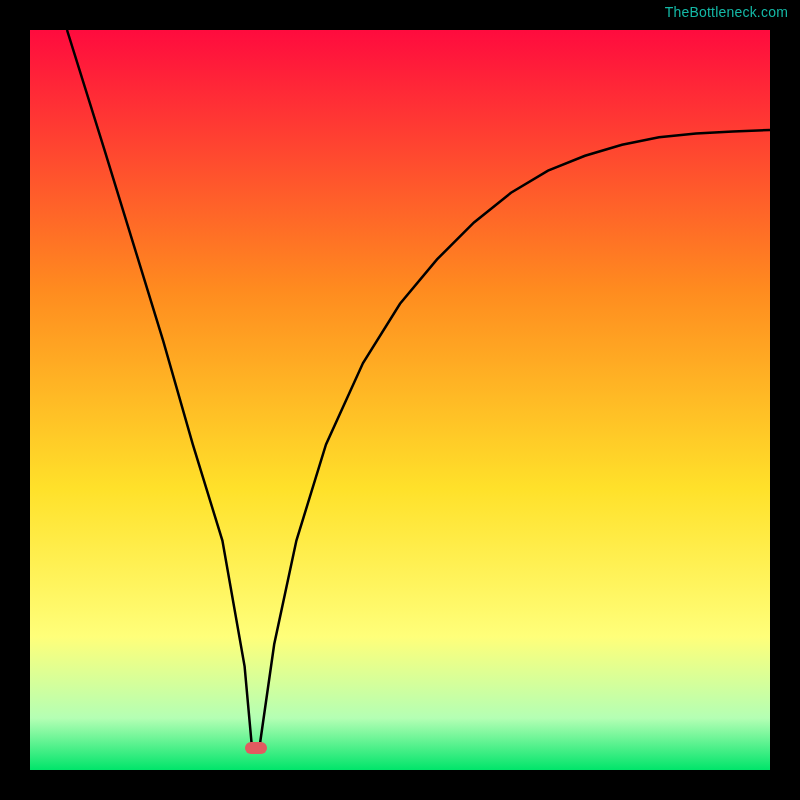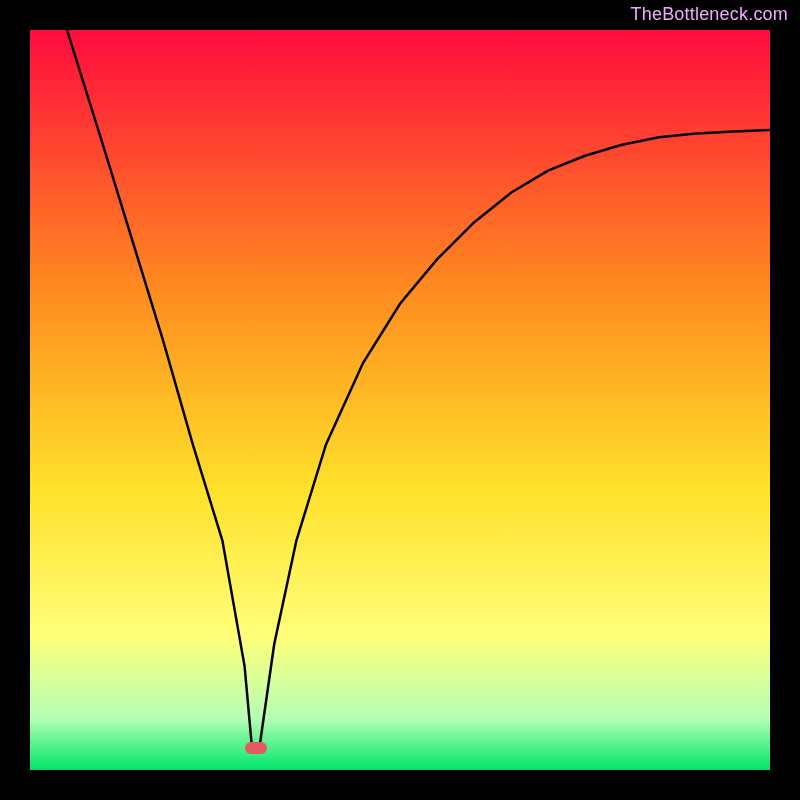--- a/index.html
+++ b/index.html
@@ -14,22 +14,22 @@
   .frame {
     position: relative;
     width: 800px;
     height: 800px;
     background: #000;
   }
   .watermark {
     position: absolute;
     top: 4px;
     right: 12px;
-    color: #f0abfc;
-    font-size: 18px;
+    color: #14b8a6;
+    font-size: 14px;
     font-weight: 500;
     letter-spacing: 0.2px;
     z-index: 10;
   }
   .plot {
     position: absolute;
     left: 30px;
     top: 30px;
     width: 740px;
     height: 740px;

